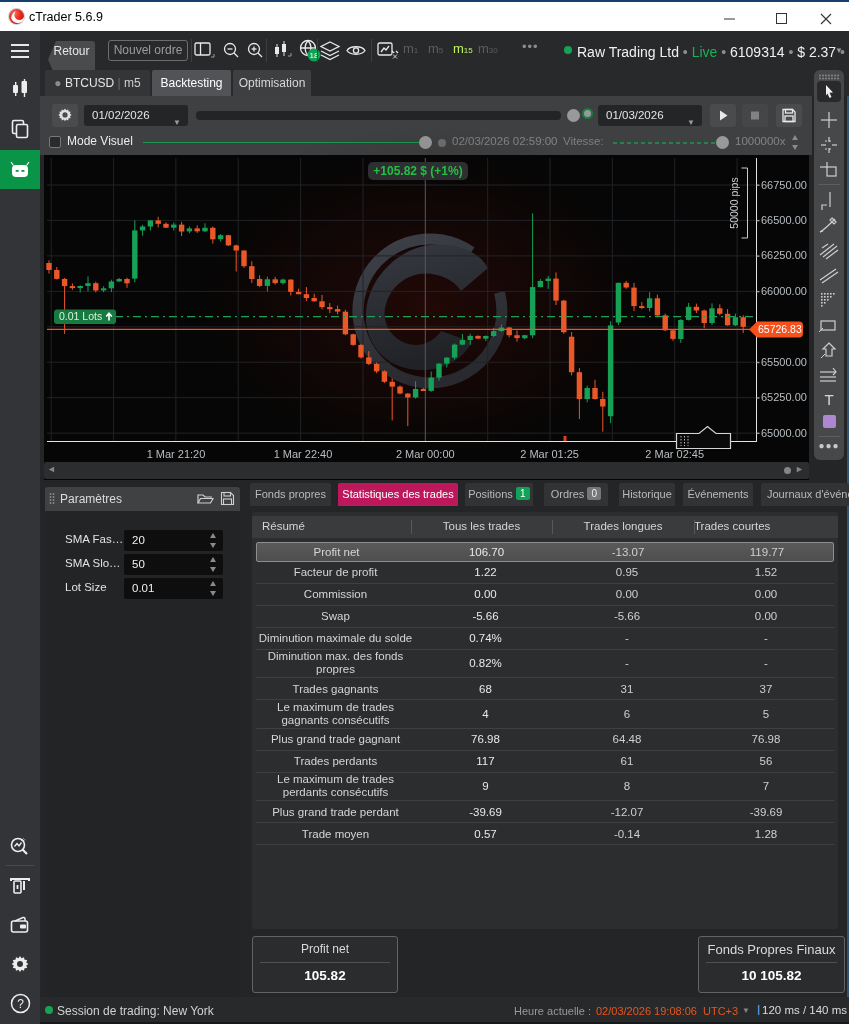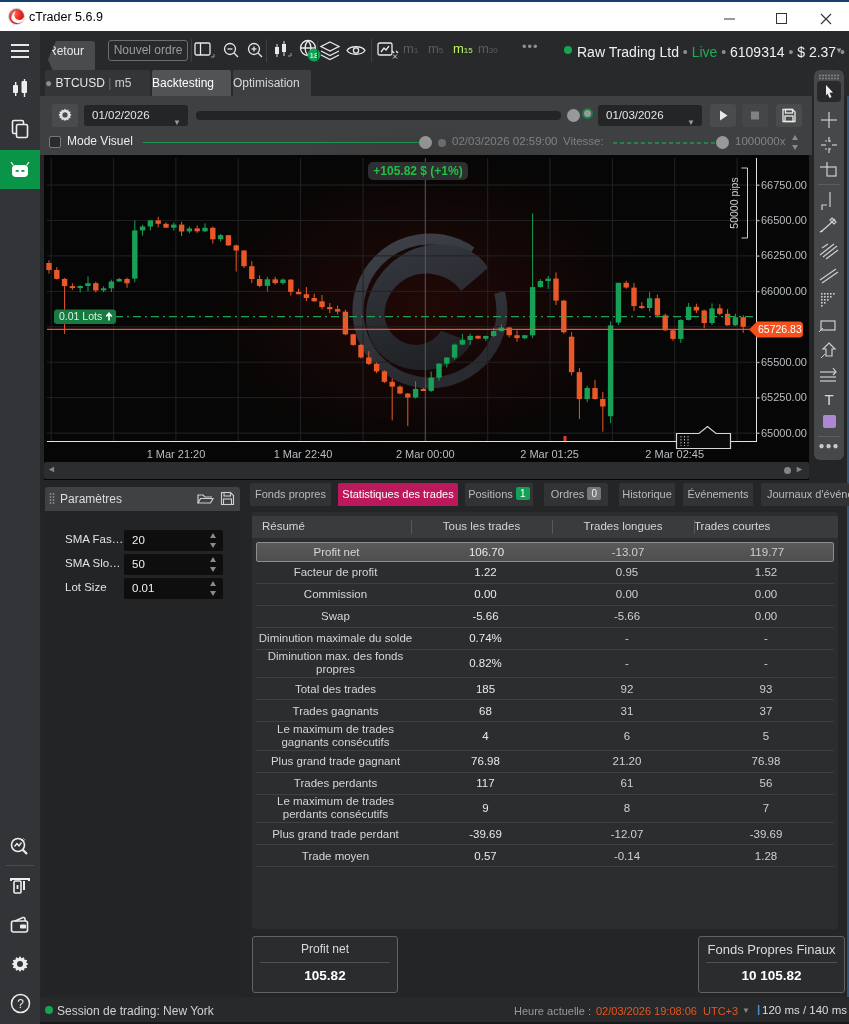--- a/index.html
+++ b/index.html
@@ -4,21 +4,21 @@
 *{margin:0;padding:0;box-sizing:border-box;font-family:"Liberation Sans",sans-serif}
 html,body{width:849px;height:1024px;overflow:hidden;background:#262626}
 #app{position:relative;width:849px;height:1024px;background:#242527}
 .abs{position:absolute}
 #titlebar{position:absolute;left:0;top:0;width:849px;height:31px;background:#fff;border-top:2px solid #15406b}
 #titlebar .t{position:absolute;left:29px;top:8px;font-size:12.5px;color:#000}
 .winbtn{position:absolute;top:2px;width:46px;height:29px}
 #sidebar{position:absolute;left:0;top:31px;width:40px;height:993px;background:#333437}
 #toolbar{position:absolute;left:40px;top:31px;width:809px;height:39px;background:#28292b}
 #tabsrow{position:absolute;left:40px;top:70px;width:809px;height:26px;background:#28292b}
-.toptab{position:absolute;top:0;height:26px;line-height:26px;font-size:12px;border-radius:2px 2px 0 0}
+.toptab{position:absolute;top:0;height:26px;line-height:26px;text-align:center;font-size:12px;border-radius:2px 2px 0 0}
 #ctrl{position:absolute;left:40px;top:96px;width:772px;height:59px;background:#3f4041}
 .btn{position:absolute;background:#4a4b4d;border-radius:3px;color:#e8e8e8}
 .datebox{position:absolute;background:#242526;border-radius:3px;color:#e4e4e4;font-size:11.5px;line-height:21px;padding-left:8px}
 .datebox .dd{position:absolute;right:7px;top:0;color:#9a9a9a;font-size:8px}
 #chartwrap{position:absolute;left:0px;top:0px}
 .axlab{font-size:11px;fill:#b9bec2}
 #chscroll{position:absolute;left:44px;top:462px;width:765px;height:17px;background:#2c2d2f;border-radius:2px}
 #botpanel{position:absolute;left:40px;top:479px;width:809px;height:518px}
 .btab{position:absolute;top:4px;height:23px;line-height:23px;background:#323334;color:#b9babc;font-size:11.5px;text-align:center;border-radius:2px 2px 0 0;white-space:nowrap;overflow:hidden}
 .btab.act{background:#be185d;color:#fff}
@@ -135,21 +135,21 @@
    <path fill="#ededed" d="M10 2 L11.5 4.2 L14 3.2 L14.5 5.8 L17.2 6 L16.2 8.5 L18.4 10 L16.2 11.5 L17.2 14 L14.5 14.2 L14 16.8 L11.5 15.8 L10 18 L8.5 15.8 L6 16.8 L5.5 14.2 L2.8 14 L3.8 11.5 L1.6 10 L3.8 8.5 L2.8 6 L5.5 5.8 L6 3.2 L8.5 4.2 Z"></path>
    <circle cx="10" cy="10" r="3" fill="#333437"></circle>
       </svg>
  <svg class="abs" style="left:10px;top:962px" width="21" height="21" viewBox="0 0 21 21">
    <circle cx="10.5" cy="10.5" r="9" fill="none" stroke="#ededed" stroke-width="1.5"></circle>
    <text x="10.5" y="15" text-anchor="middle" font-size="12" fill="#ededed" font-family="Liberation Sans">?</text>
       </svg>
 </div>
 
 <div id="toolbar">
- <div class="btn" style="left:8px;top:10px;width:47px;height:37px;font-size:12px;line-height:20px;clip-path:polygon(8px 0,100% 0,100% 100%,8px 100%,0 50%)">Retour</div>
+ <div class="btn" style="left:8px;top:10px;width:47px;height:37px;font-size:12px;line-height:20px;text-align:center;clip-path:polygon(8px 0,100% 0,100% 100%,8px 100%,0 50%)">Retour</div>
  <div class="abs" style="left:68px;top:9px;width:80px;height:21px;border:1px solid #6b6c6e;border-radius:3px;color:#9b9c9e;font-size:12px;line-height:19px;text-align:center">Nouvel ordre</div>
  <div class="abs" style="left:151px;top:8px;width:1px;height:23px;background:#3e3f41"></div>
  <svg class="abs" style="left:154px;top:10px" width="22" height="20">
         <rect x="1" y="2" width="15" height="12" rx="1.5" class="ic"></rect>
         <line x1="6.5" y1="2" x2="6.5" y2="14" class="ic"></line>
         <path d="M 17 16 L 20 16 L 20 13" stroke="#999" stroke-width="1" fill="none"></path>
       </svg>
  <svg class="abs" style="left:182px;top:10px" width="20" height="20">
         <circle cx="8" cy="8" r="5.5" class="ic"></circle>
         <line x1="5.5" y1="8" x2="10.5" y2="8" class="ic"></line>
@@ -743,41 +743,35 @@
             <div class="c3">-</div>
             <div class="c4">-</div>
           </div>
 <div class="trow" style="height:28.5px">
             <div class="c1">Diminution max. des fonds<br>propres</div>
             <div class="c2">0.82%</div>
             <div class="c3">-</div>
             <div class="c4">-</div>
           </div>
 <div class="trow">
-            <div class="c1">Total des trades</div>
-            <div class="c2">185</div>
-            <div class="c3">92</div>
-            <div class="c4">93</div>
-          </div>
-<div class="trow">
             <div class="c1">Trades gagnants</div>
             <div class="c2">68</div>
             <div class="c3">31</div>
             <div class="c4">37</div>
           </div>
 <div class="trow" style="height:28.5px">
             <div class="c1">Le maximum de trades<br>gagnants consécutifs</div>
             <div class="c2">4</div>
             <div class="c3">6</div>
             <div class="c4">5</div>
           </div>
 <div class="trow">
             <div class="c1">Plus grand trade gagnant</div>
             <div class="c2">76.98</div>
-            <div class="c3">21.20</div>
+            <div class="c3">64.48</div>
             <div class="c4">76.98</div>
           </div>
 <div class="trow">
             <div class="c1">Trades perdants</div>
             <div class="c2">117</div>
             <div class="c3">61</div>
             <div class="c4">56</div>
           </div>
 <div class="trow" style="height:28.5px">
             <div class="c1">Le maximum de trades<br>perdants consécutifs</div>

